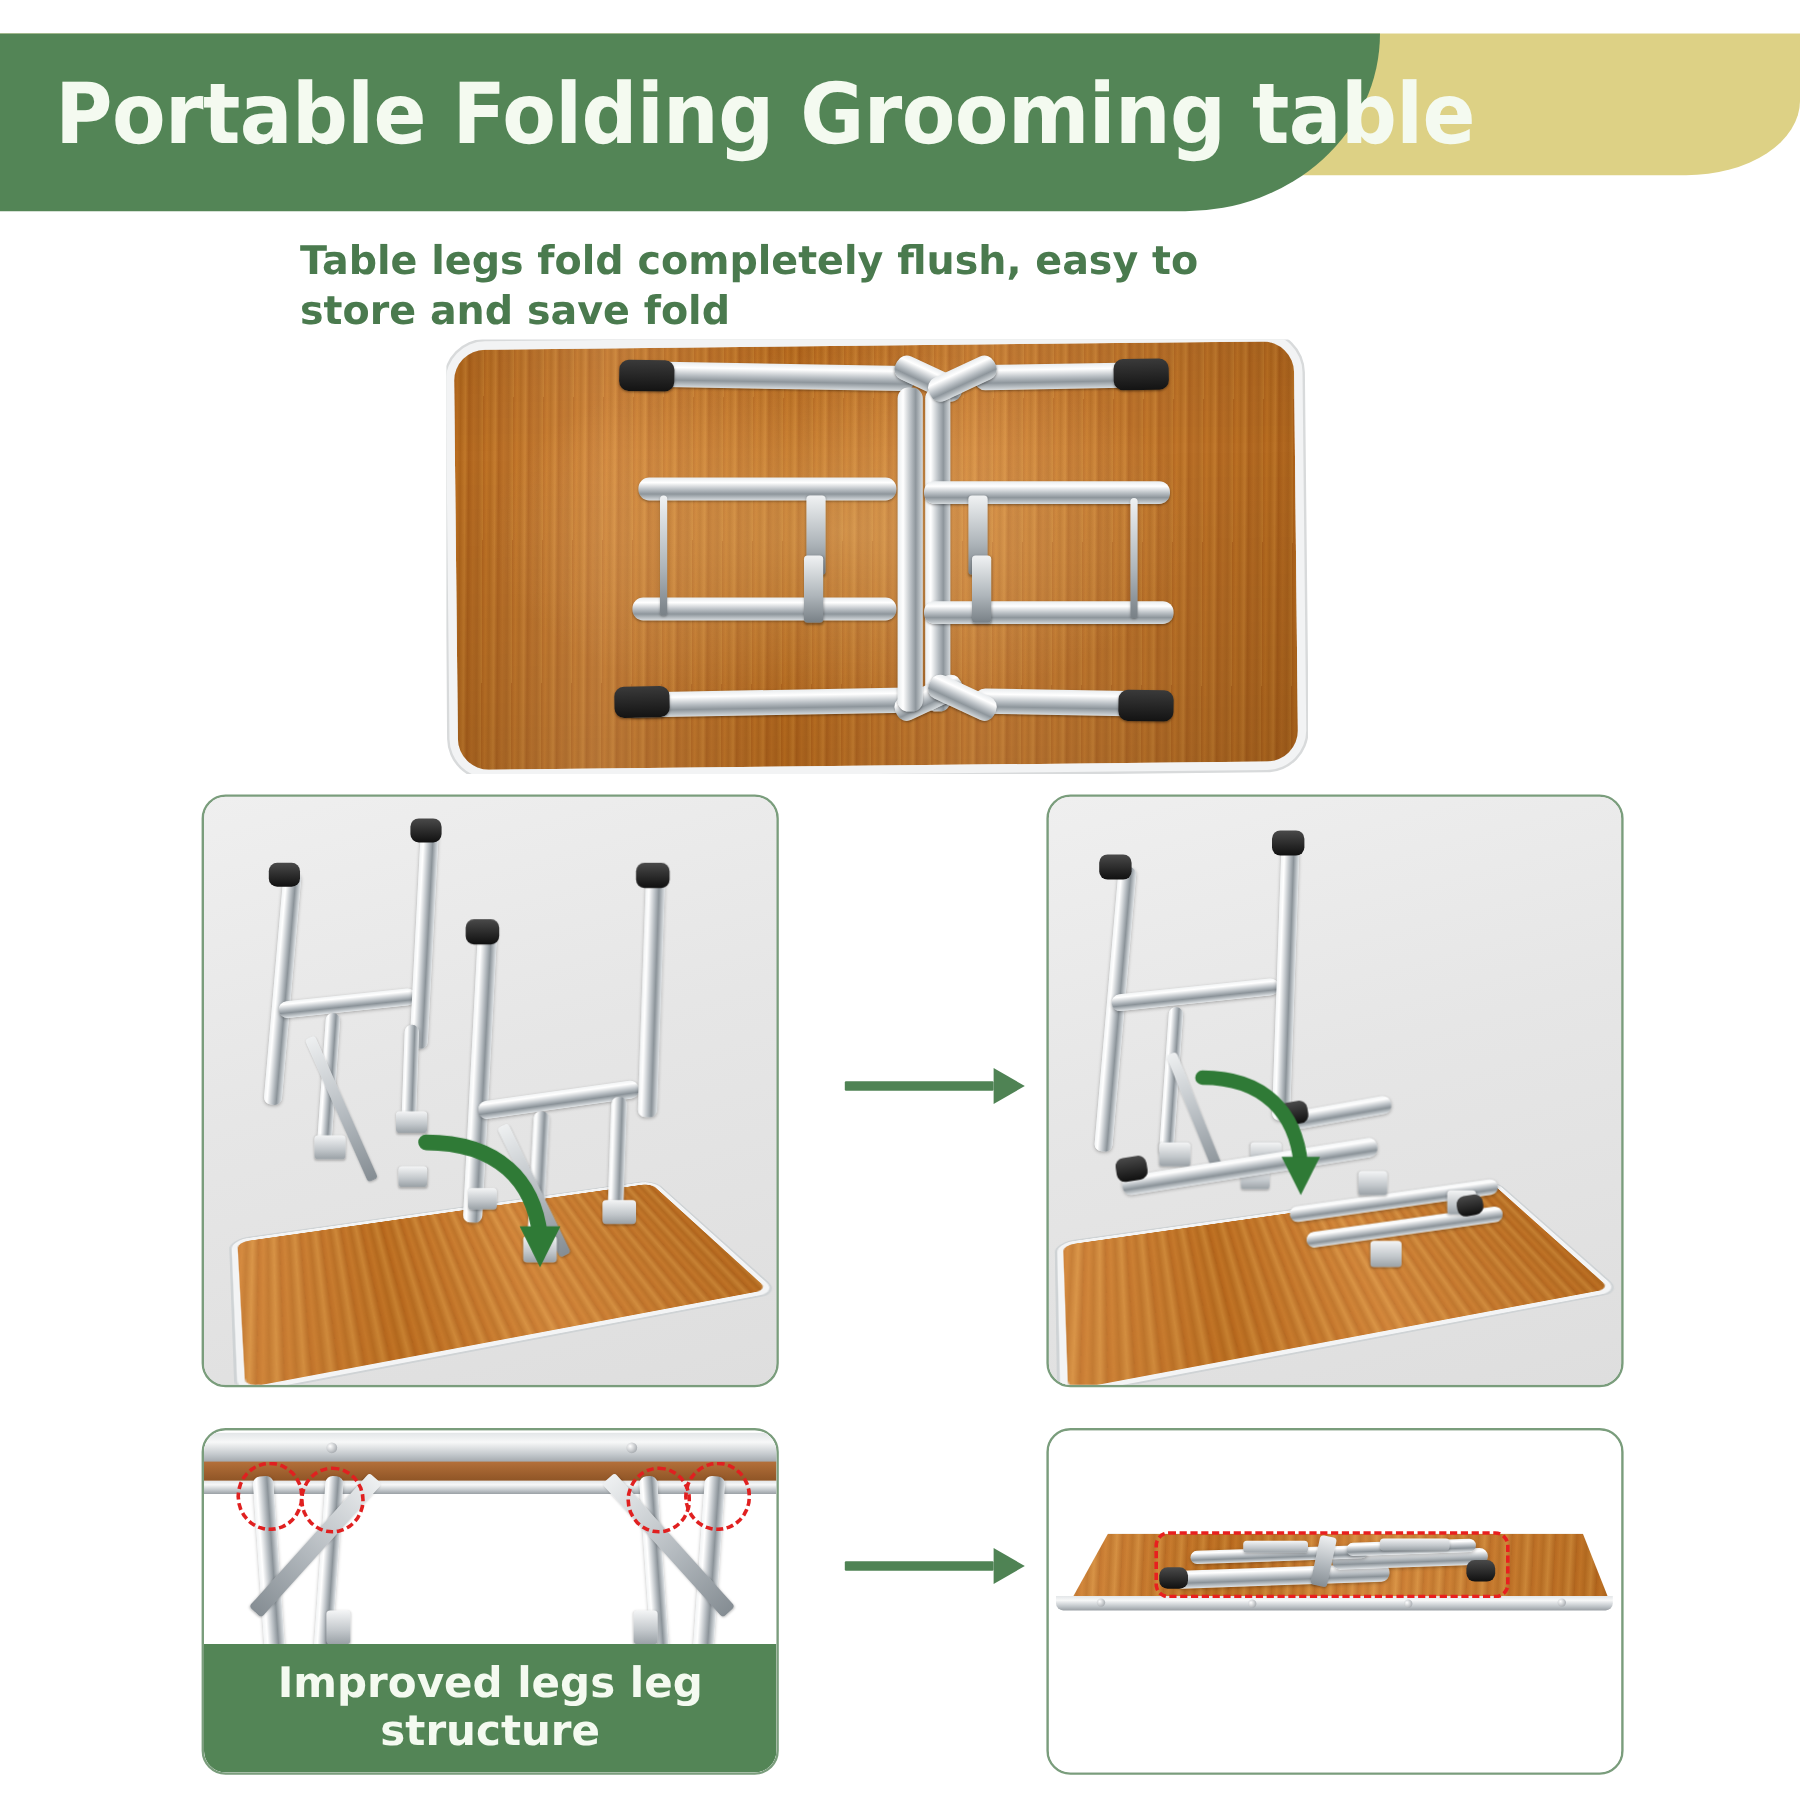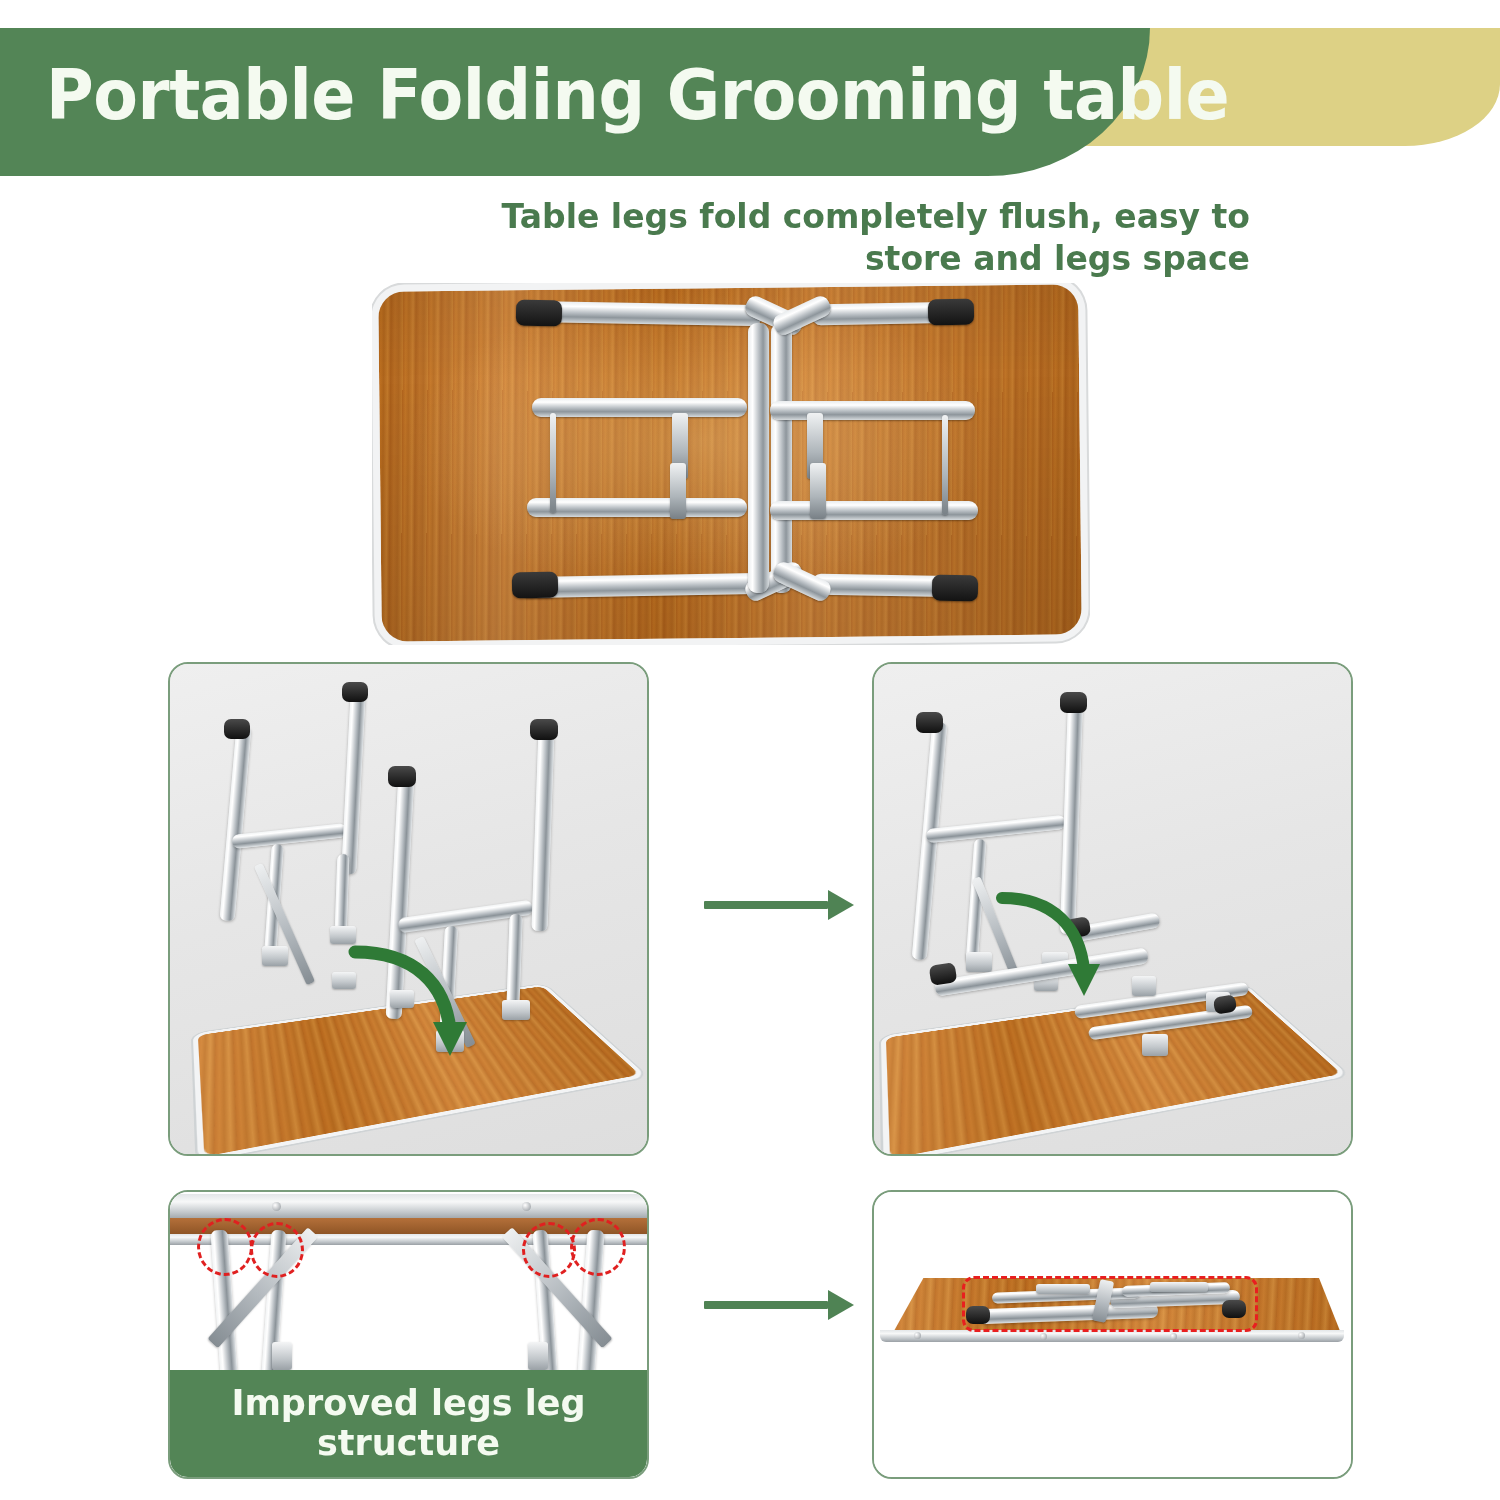--- a/index.html
+++ b/index.html
@@ -31,21 +31,21 @@
     letter-spacing:-0.5px;
     white-space:nowrap;
     line-height:1;
     font-family:"DejaVu Sans", sans-serif;
     transform:scaleX(0.93);
     transform-origin:left top;
   }
   
   .subtitle{
     position:absolute;left:250px;top:196px;width:1000px;
-    text-align:right;
+    text-align:left;
     color:#4a7a4e;
     font-size:33px;
     font-weight:bold;
     line-height:1.26;
     font-family:"DejaVu Sans", sans-serif;
   }
   
   .hero{
     position:absolute;left:372px;top:283px;width:718px;height:362px;
     background:#ffffff;
@@ -140,21 +140,21 @@
 <body>
 
 <div class="header-wrap">
   <div class="header-yellow"></div>
   <div class="header-green"></div>
   <div class="header-title">Portable Folding Grooming table</div>
 </div>
 
 <div class="subtitle">
   <div>Table legs fold completely flush, easy to</div>
-  <div>store and legs space</div>
+  <div>store and save fold</div>
 </div>
 
 <div class="hero">
   <div class="tabletop">
     <div class="tt-shade"></div>
   </div>
 
   <div class="chrome" style="left:150px;top:20px;width:240px;height:21px;transform:rotate(1deg);"></div>
   <div class="cap" style="left:144px;top:17px;width:46px;height:26px;transform:rotate(1deg);"></div>
   <div class="chrome" style="left:372px;top:22px;width:60px;height:21px;transform:rotate(25deg);"></div>

